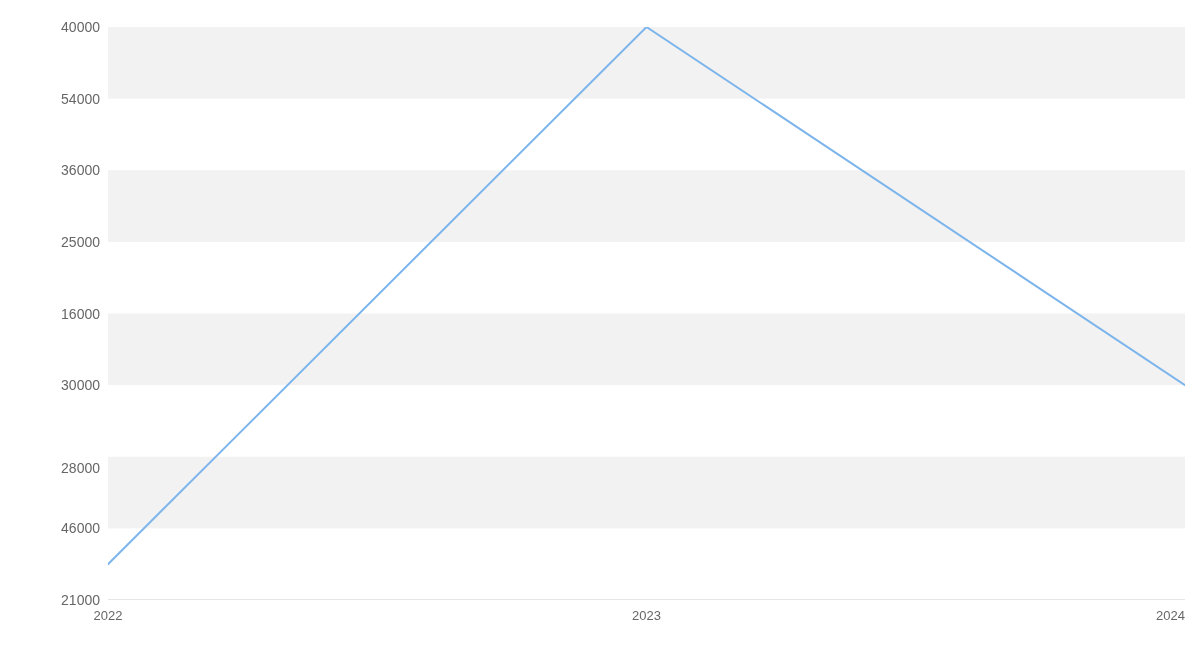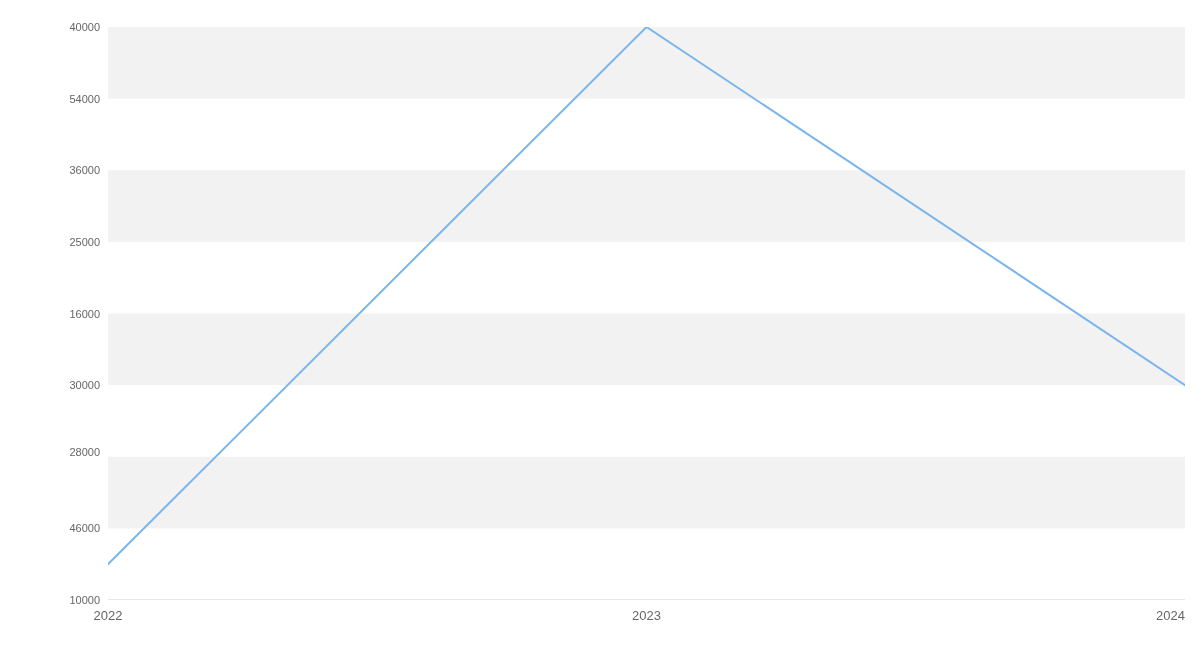--- a/index.html
+++ b/index.html
@@ -52,21 +52,21 @@
     .data-line {
       fill: none;
       stroke: #7cb5ec;
       stroke-width: 2;
       stroke-linejoin: round;
       stroke-linecap: round;
     }
     .y-tick-label {
       position: absolute;
       right: 1100px;
-      font-size: 11px;
+      font-size: 14px;
       color: #666666;
       transform: translateY(-50%);
       text-align: right;
       width: 90px;
     }
     .x-tick-label {
       position: absolute;
       top: 608px;
       font-size: 13px;
       color: #666666;
@@ -93,23 +93,23 @@
       <line class="axis-line" x1="0" y1="573" x2="1077" y2="573"></line>
 
       <line class="tick-line" x1="0" y1="573" x2="0" y2="581"></line>
       <line class="tick-line" x1="538.5" y1="573" x2="538.5" y2="581"></line>
       <line class="tick-line" x1="1077" y1="573" x2="1077" y2="581"></line>
 
       <polyline class="data-line" points="0,537.1875 538.5,0 1077,358.125"></polyline>
     </svg>
   </div>
 
-  <div class="y-tick-label" style="top:600px">10000</div>
+  <div class="y-tick-label" style="top:600px">21000</div>
   <div class="y-tick-label" style="top:528.375px">46000</div>
-  <div class="y-tick-label" style="top:452px">28000</div>
+  <div class="y-tick-label" style="top:468px">28000</div>
   <div class="y-tick-label" style="top:385.125px">30000</div>
   <div class="y-tick-label" style="top:313.5px">16000</div>
   <div class="y-tick-label" style="top:241.875px">25000</div>
   <div class="y-tick-label" style="top:170.25px">36000</div>
   <div class="y-tick-label" style="top:98.625px">54000</div>
   <div class="y-tick-label" style="top:27px">40000</div>
 
   <div class="x-tick-label" style="left:108px">2022</div>
   <div class="x-tick-label" style="left:646.5px">2023</div>
   <div class="x-tick-label" style="left:1185px;transform:translateX(-100%)">2024</div>

